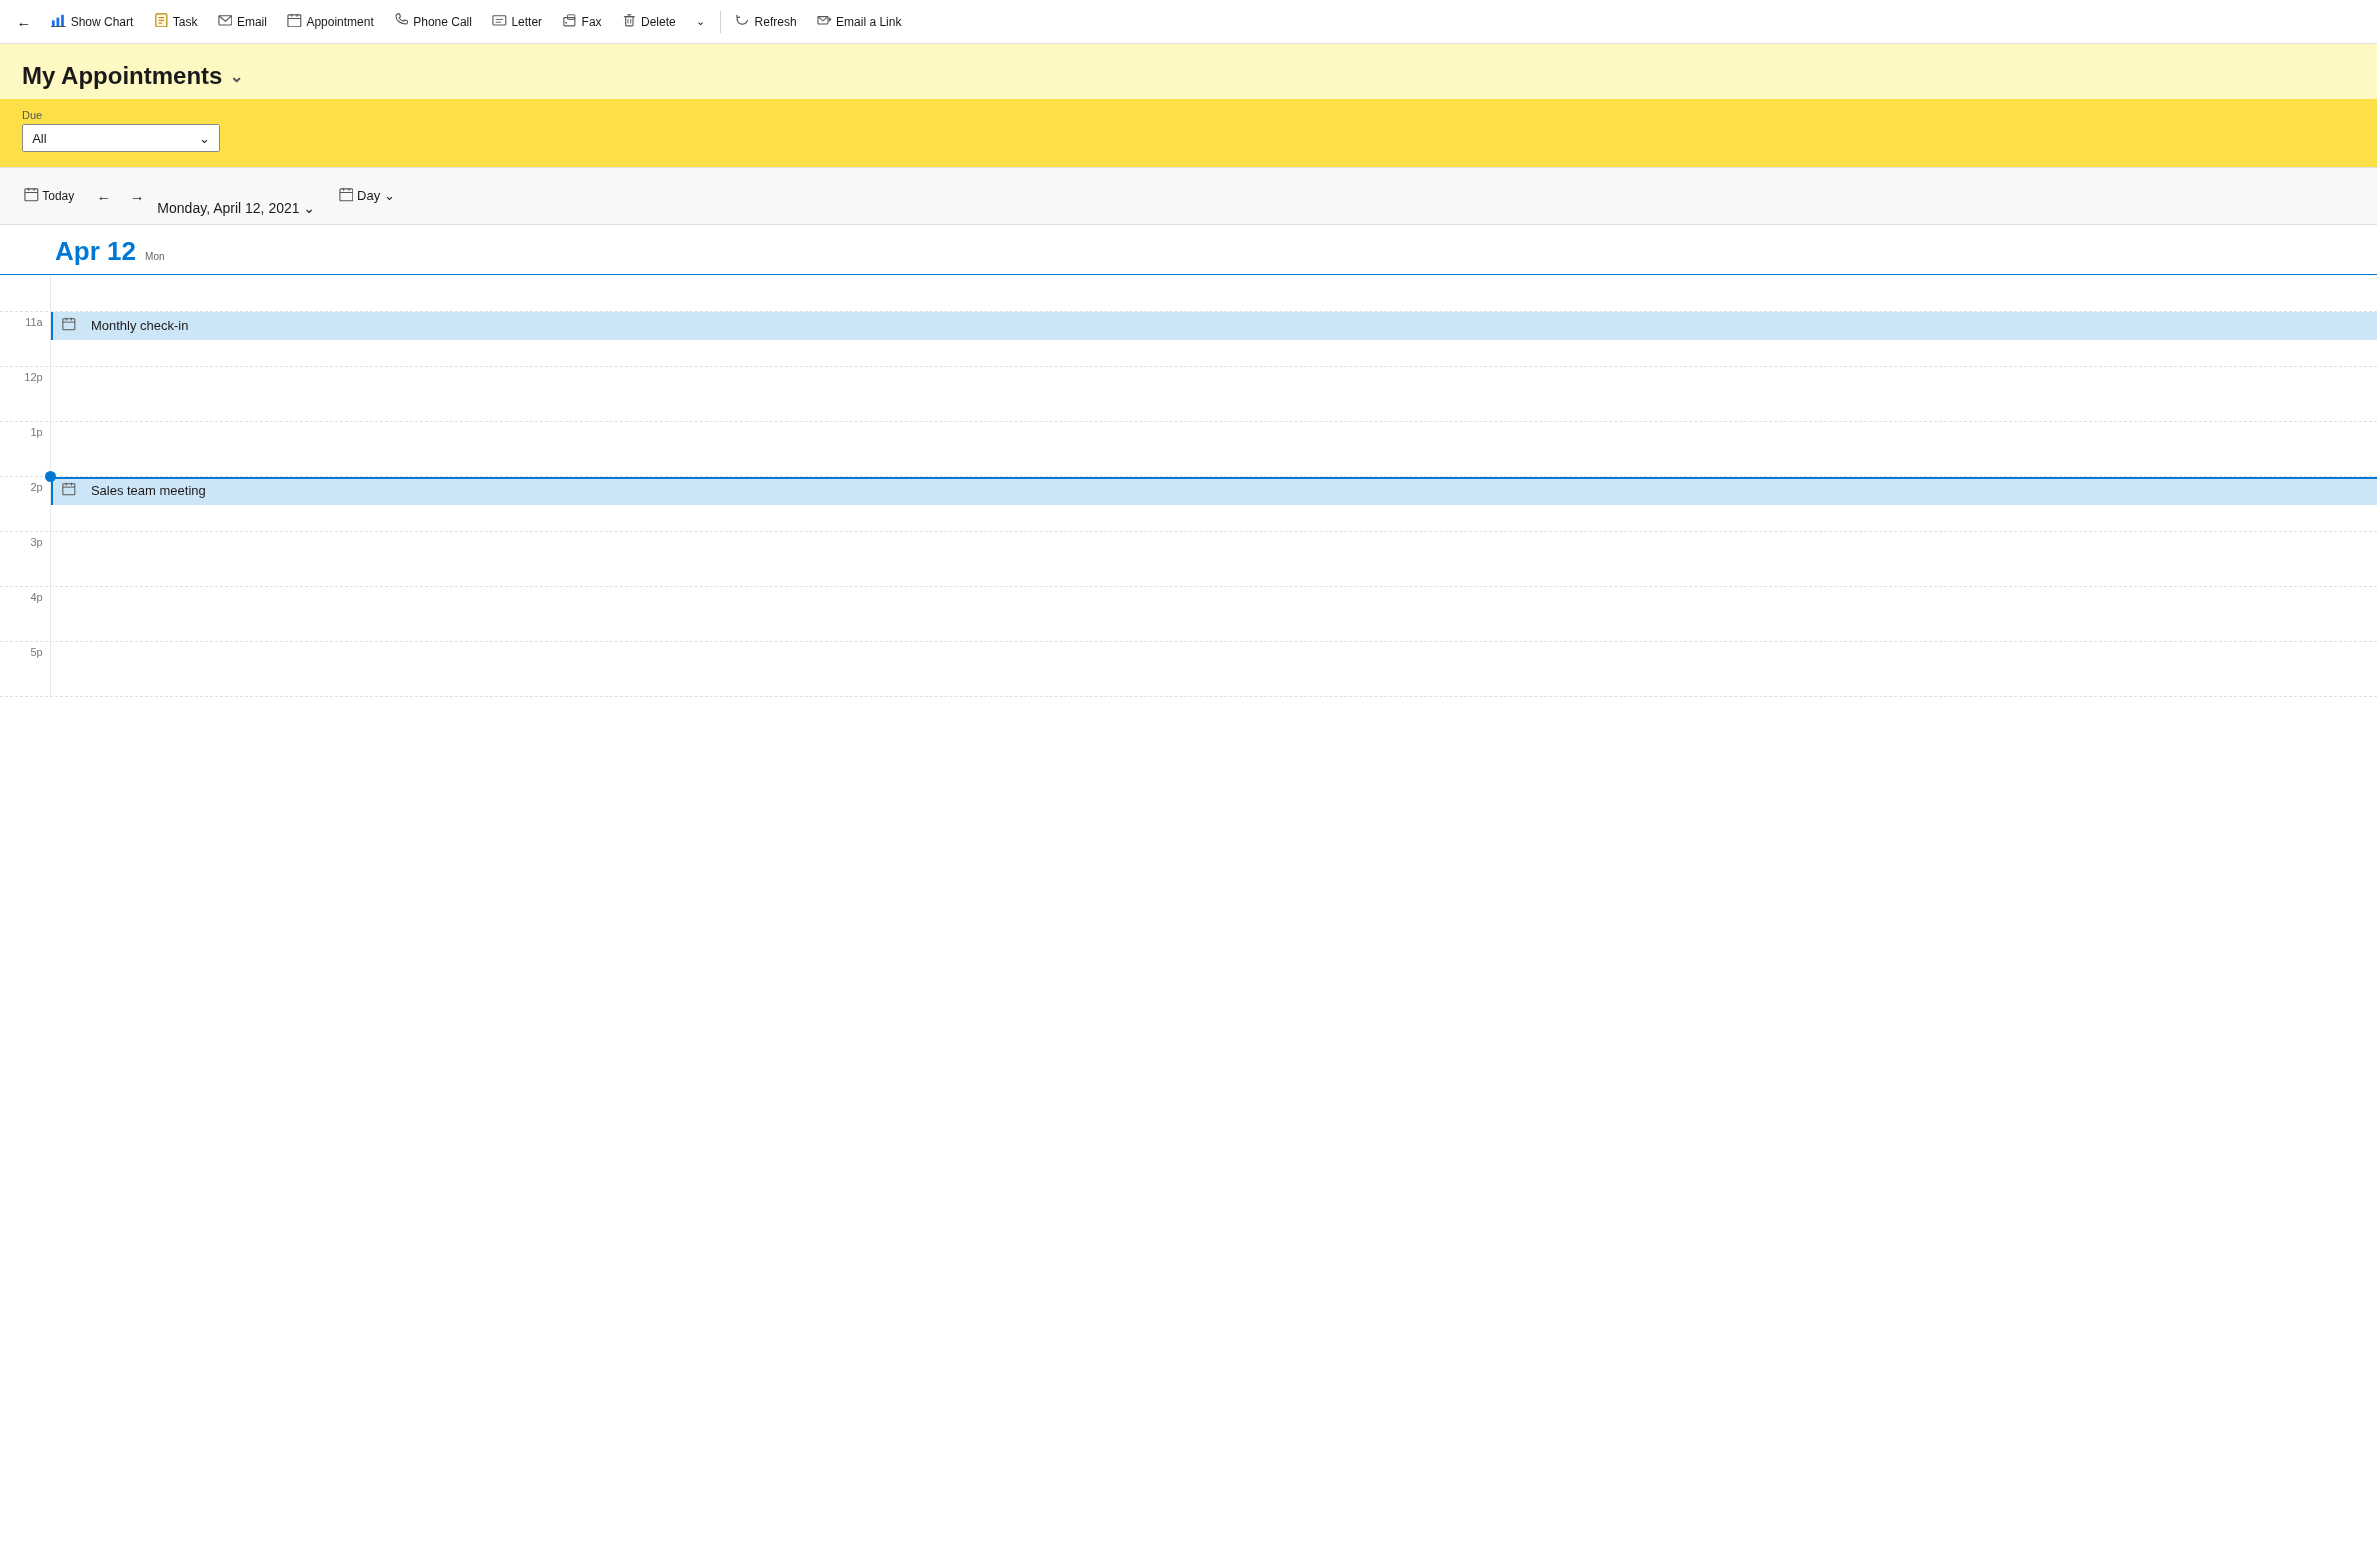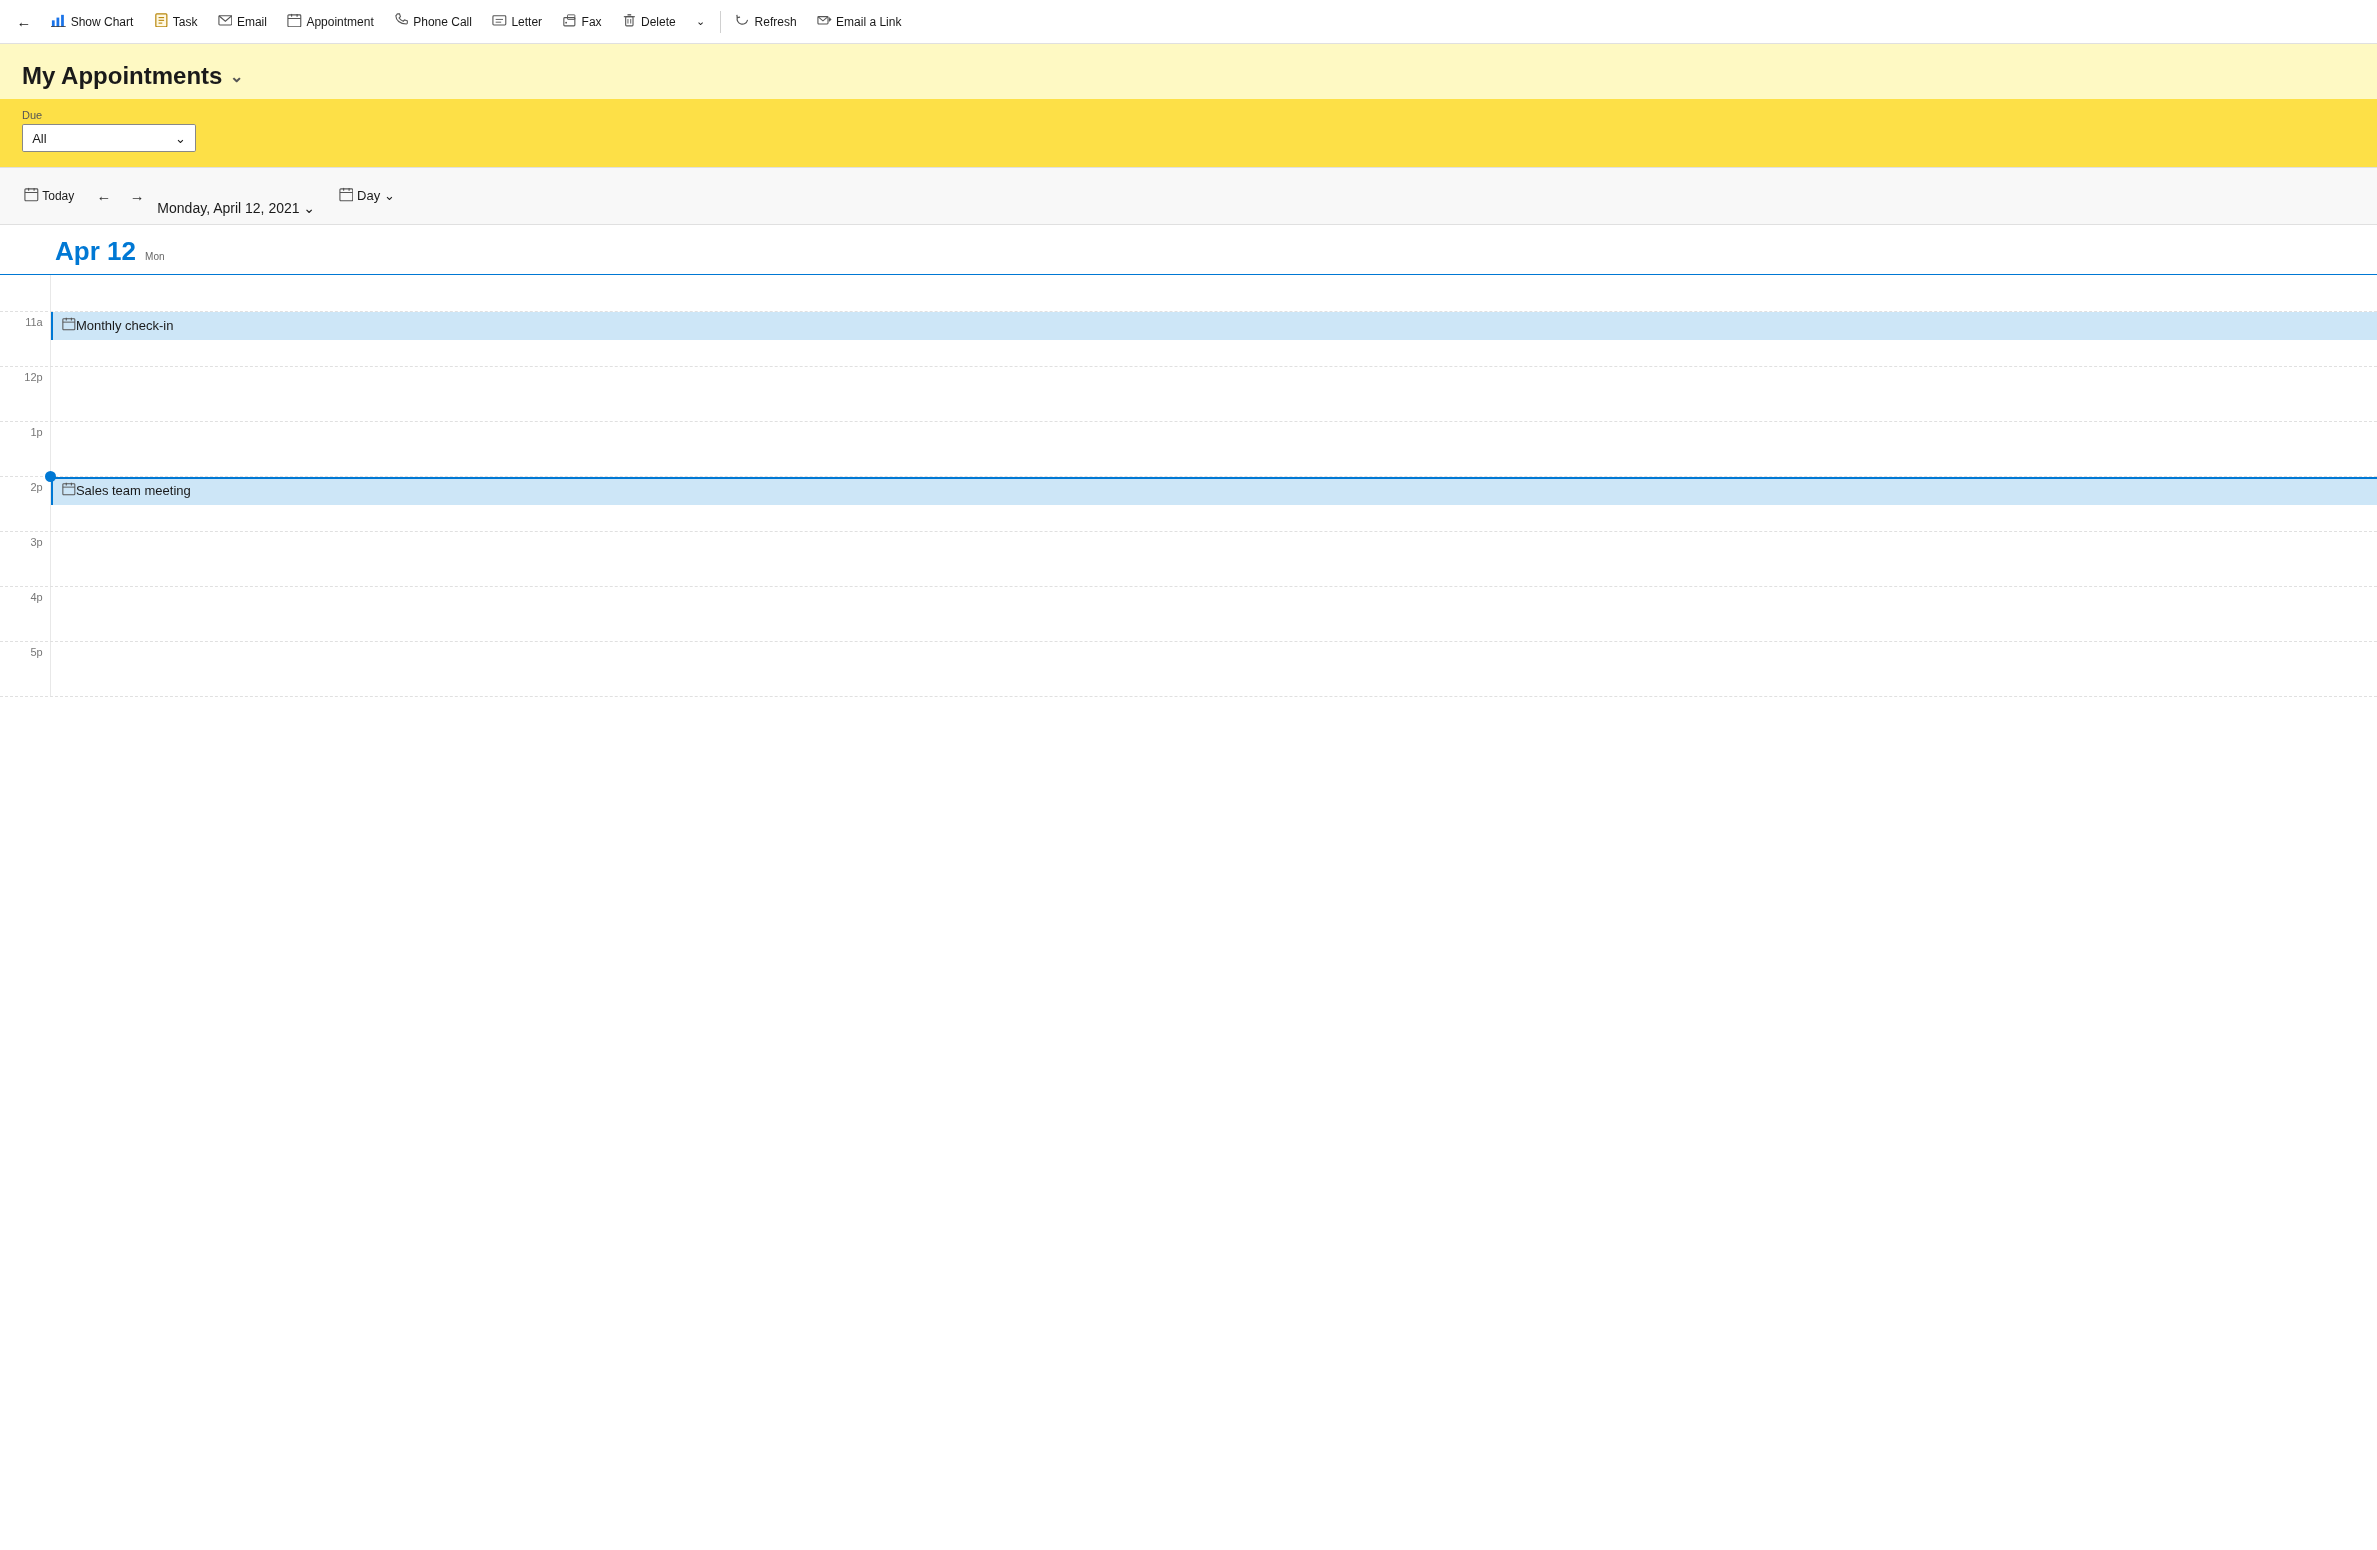--- a/index.html
+++ b/index.html
@@ -54,21 +54,21 @@
     }
     .filter-label {
       font-size: 11px;
       color: #555;
       margin-bottom: 3.7px;
     }
     .filter-select {
       display: flex;
       align-items: center;
       justify-content: space-between;
-      width: 174px;
+      width: 198px;
       border: 0.9px solid #888;
       padding: 5.5px 9.2px;
       font-size: 13px;
       cursor: pointer;
       background: #fff;
       border-radius: 1.8px;
     }
 
     
     .cal-nav {
@@ -203,21 +203,21 @@
       top: 0;
     }
 
     
     .cal-event {
       background: #cde6f7;
       border-left: 2.7px solid #0078d4;
       padding: 5.5px 9.2px;
       display: flex;
       align-items: center;
-      gap: 0;
+      gap: 15px;
       cursor: pointer;
       width: 100%;
     }
     .cal-event-icon { font-size: 13.7px; color: #555; flex-shrink: 0; }
     .cal-event-title { font-size: 13px; font-weight: 500; color: #1a1a1a; }
   </style>
 </head>
 <body>
 
 <div class="toolbar">

